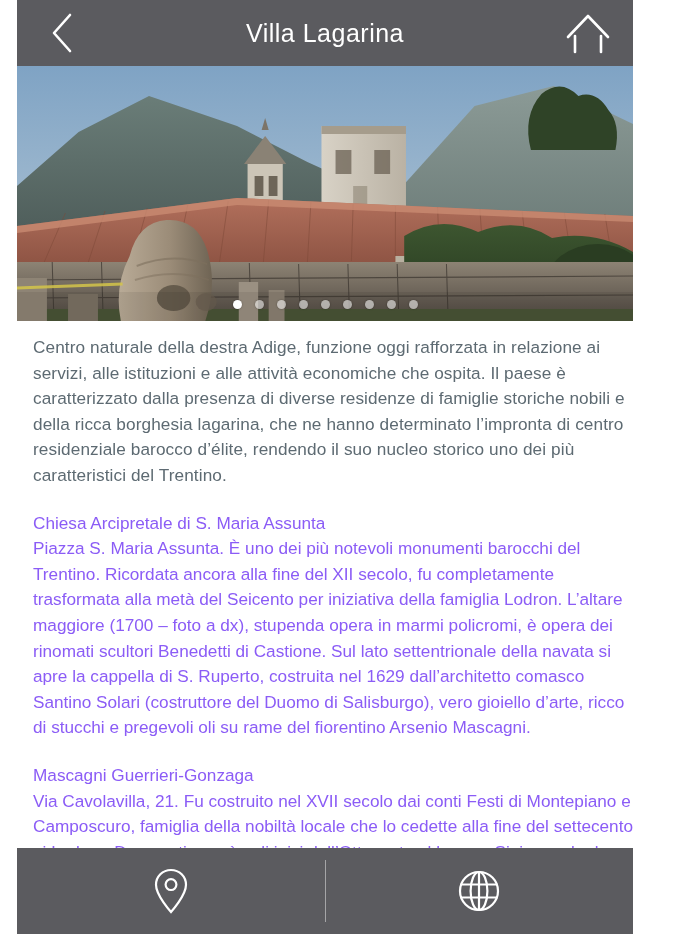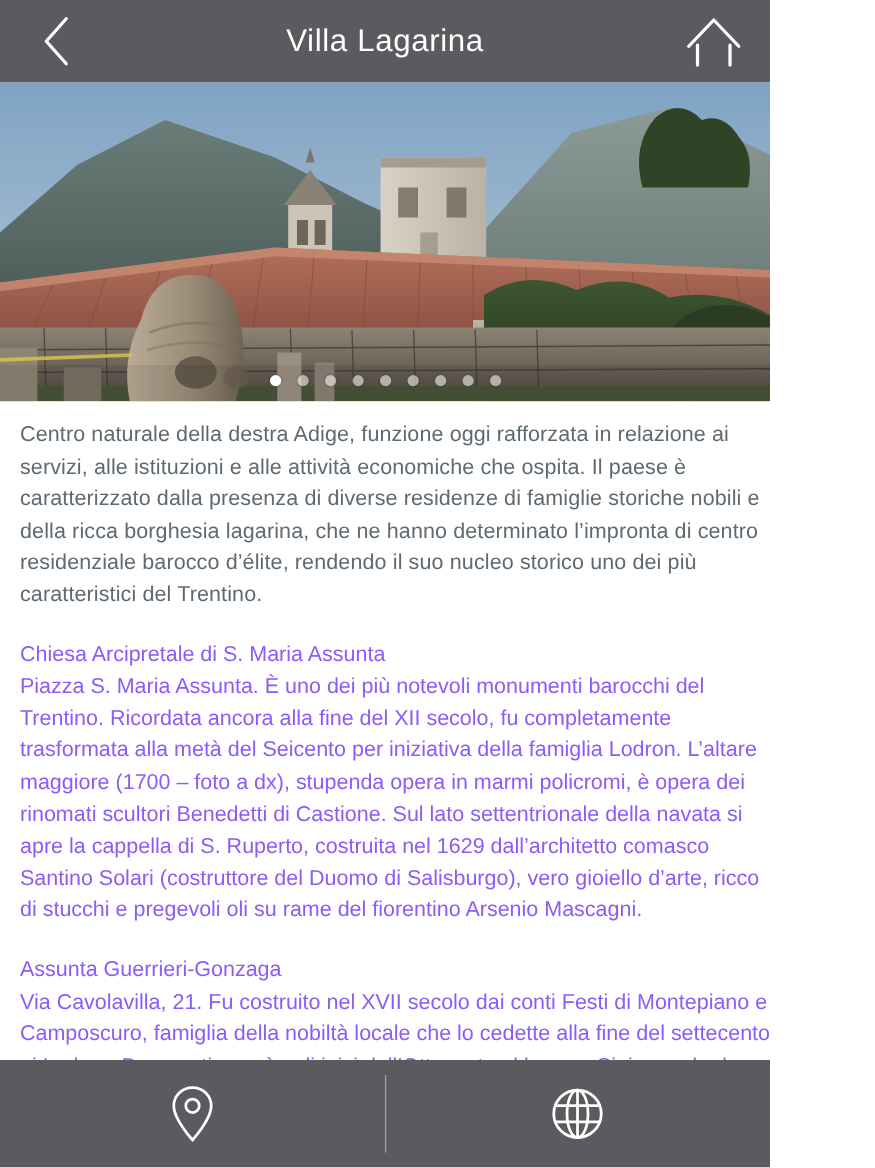--- a/index.html
+++ b/index.html
@@ -9,20 +9,21 @@
     overflow: hidden;
     background: #ffffff;
     font-family: "Liberation Sans", sans-serif;
   }
   #app {
     position: relative;
     width: 616px; height: 934px;
     display: flex;
     flex-direction: column;
     background: #ffffff;
+    margin-left: 17px;
   }
 
   
   .topbar {
     position: relative;
     height: 66px;
     flex: 0 0 66px;
     background: #5b5b5f;
     display: flex;
     align-items: center;
@@ -286,21 +287,21 @@
 
   <div class="content">
     <p class="para">Centro naturale della destra Adige, funzione oggi rafforzata in relazione ai servizi, alle istituzioni e alle attività economiche che ospita. Il paese è caratterizzato dalla presenza di diverse residenze di famiglie storiche nobili e della ricca borghesia lagarina, che ne hanno determinato l’impronta di centro residenziale barocco d’élite, rendendo il suo nucleo storico uno dei più caratteristici del Trentino.</p>
 
     <div style="margin-bottom:22px;">
       <div class="subhead">Chiesa Arcipretale di S. Maria Assunta</div>
       <div class="subhead">Piazza S. Maria Assunta. È uno dei più notevoli monumenti barocchi del Trentino. Ricordata ancora alla fine del XII secolo, fu completamente trasformata alla metà del Seicento per iniziativa della famiglia Lodron. L’altare maggiore (1700 – foto a dx), stupenda opera in marmi policromi, è opera dei rinomati scultori Benedetti di Castione. Sul lato settentrionale della navata si apre la cappella di S. Ruperto, costruita nel 1629 dall’architetto comasco Santino Solari (costruttore del Duomo di Salisburgo), vero gioiello d’arte, ricco di stucchi e pregevoli oli su rame del fiorentino Arsenio Mascagni.</div>
     </div>
 
     <div>
-      <div class="subhead">Assunta Guerrieri-Gonzaga</div>
+      <div class="subhead">Mascagni Guerrieri-Gonzaga</div>
       <div class="subhead">Via Cavolavilla, 21. Fu costruito nel XVII secolo dai conti Festi di Montepiano e Camposcuro, famiglia della nobiltà locale che lo cedette alla fine del settecento ai Lodron. Da questi passò agli inizi dell’Ottocento al barone Sigismondo de Moll, funzionario dello Stato austriaco, ed in seguito per eredità alla famiglia lombarda dei marchesi Guerrieri-Gonzaga che lo possiede ancora oggi. Il palazzo è maestoso, si svolge in una serie di ampi saloni settecenteschi, con biblioteca e quadreria. È</div>
     </div>
   </div>
 
   <div class="tabbar">
     <div class="tab">
       <span>
         <svg width="42" height="50" viewBox="0 0 42 50" fill="none">
           <path d="M21 4 C12.5 4 6 10.6 6 18.8 C6 29.5 21 46 21 46 C21 46 36 29.5 36 18.8 C36 10.6 29.5 4 21 4 Z" stroke="#ffffff" stroke-width="2.2" fill="none"></path>
           <circle cx="21" cy="18.6" r="5.4" stroke="#ffffff" stroke-width="2.2" fill="none"></circle>

